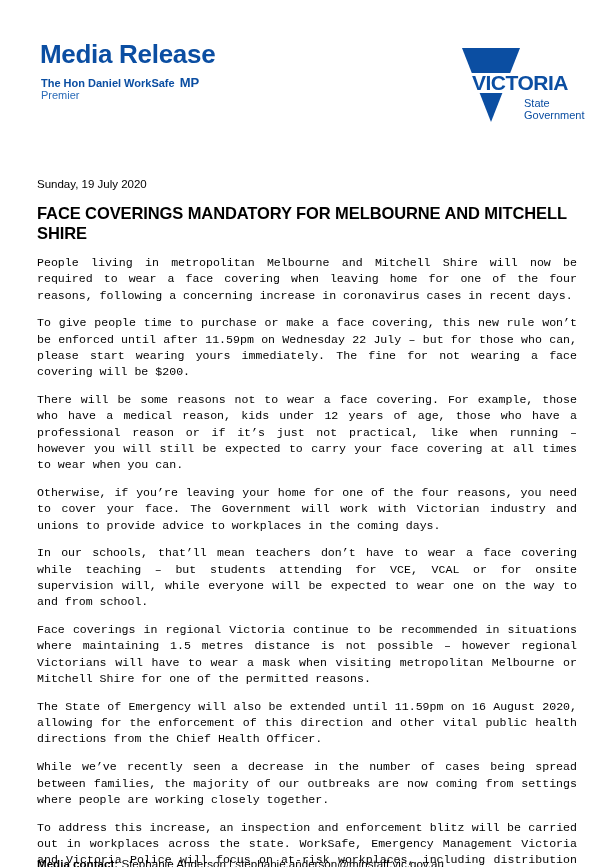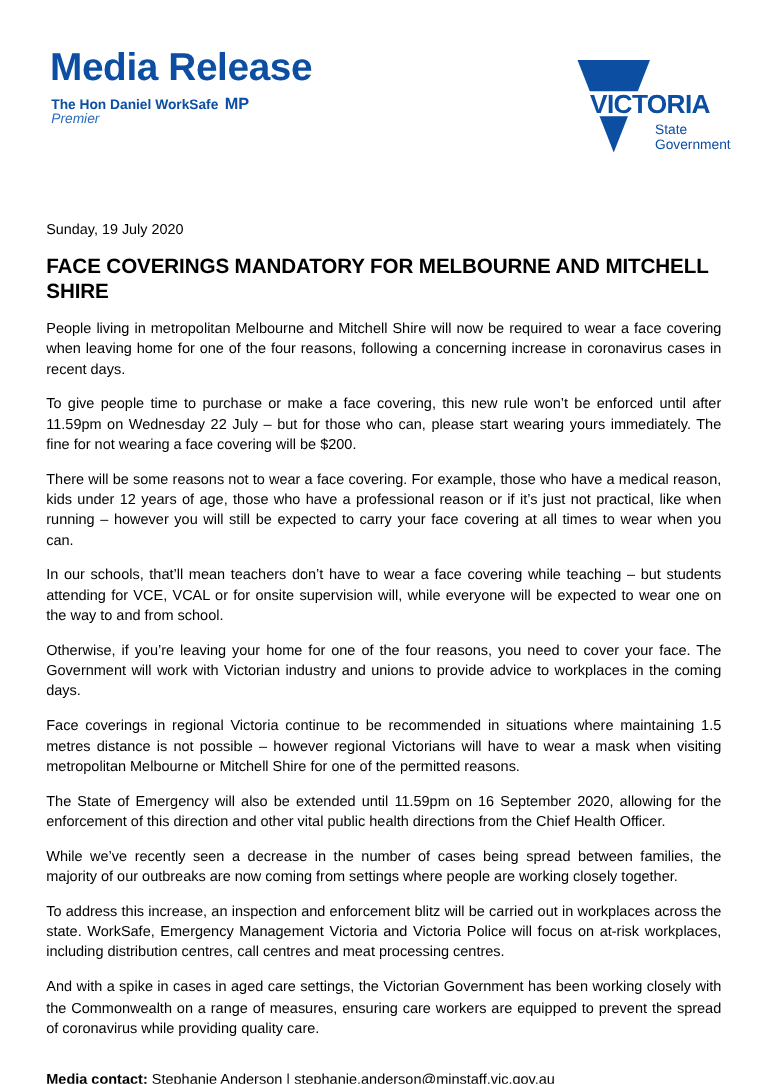--- a/index.html
+++ b/index.html
@@ -1,26 +1,26 @@
 <!DOCTYPE html>
 <html><head>
   <meta charset="utf-8">
   <style>
     html, body { margin: 0; padding: 0; background: #ffffff; }
     body { width: 614px; height: 867px; position: relative; overflow: hidden; font-family: "Liberation Sans", sans-serif; color: #000; }
-    .header-title { position: absolute; left: 40px; top: 38px; font-family: "Liberation Sans", sans-serif; font-weight: bold; font-size: 31px; color: #0b4ea2; letter-spacing: -0.3px; margin: 0; line-height: 32px; }
+    .header-title { position: absolute; left: 40px; top: 38px; font-family: "Liberation Sans", sans-serif; font-weight: bold; font-size: 26px; color: #0b4ea2; letter-spacing: -0.3px; margin: 0; line-height: 32px; }
     .header-name { position: absolute; left: 41px; top: 76px; font-weight: bold; font-size: 11px; color: #0b4ea2; line-height: 13px; }
     .header-name .mp { font-size: 13px; margin-left: 2px; }
-    .header-role { position: absolute; left: 41px; top: 89px; font-size: 11px; color: #2a6bb8; line-height: 13px; font-style: italic; }
+    .header-role { position: absolute; left: 41px; top: 89px; font-size: 11px; color: #2a6bb8; line-height: 13px; }
     .logo { position: absolute; left: 460px; top: 46px; width: 140px; height: 80px; }
     .logo svg { display: block; }
     .body-text { position: absolute; left: 37px; top: 176px; width: 540px; font-family: "DejaVu Sans", sans-serif; }
     .date { font-family: "Liberation Sans", sans-serif; font-size: 11.5px; line-height: 16px; margin: 0 0 11px 0; }
     .headline { font-family: "Liberation Sans", sans-serif; font-weight: bold; font-size: 16.5px; line-height: 20px; margin: 0 0 12px 0; letter-spacing: -0.1px; }
-    .para { font-family: Liberation Sans, sans-serif; font-size: 11.6px; line-height: 16.3px; margin: 0 0 11.5px 0; text-align: justify; }
+    .para { font-family: Liberation Mono, monospace; font-size: 11.6px; line-height: 16.3px; margin: 0 0 11.5px 0; text-align: justify; }
     .contact { position: absolute; left: 37px; top: 856px; font-family: "Liberation Sans", sans-serif; font-size: 11.6px; line-height: 16px; }
     .contact b { font-weight: bold; }
   </style>
 </head>
 <body>
 
 <h1 class="header-title">Media Release</h1>
 <div class="header-name"><span>The Hon Daniel WorkSafe</span> <span class="mp">MP</span></div>
 <div class="header-role">Premier</div>
 
@@ -33,24 +33,24 @@
     <text x="64" y="73" font-family="Liberation Sans, sans-serif" font-size="11" fill="#0b4ea2">Government</text>
   </svg>
 </div>
 
 <div class="body-text">
   <p class="date">Sunday, 19 July 2020</p>
   <h2 class="headline">FACE COVERINGS MANDATORY FOR MELBOURNE AND MITCHELL SHIRE</h2>
   <p class="para">People living in metropolitan Melbourne and Mitchell Shire will now be required to wear a face covering when leaving home for one of the four reasons, following a concerning increase in coronavirus cases in recent days.</p>
   <p class="para">To give people time to purchase or make a face covering, this new rule won’t be enforced until after 11.59pm on Wednesday 22 July – but for those who can, please start wearing yours immediately. The fine for not wearing a face covering will be $200.</p>
   <p class="para">There will be some reasons not to wear a face covering. For example, those who have a medical reason, kids under 12 years of age, those who have a professional reason or if it’s just not practical, like when running – however you will still be expected to carry your face covering at all times to wear when you can.</p>
+  <p class="para">Otherwise, if you’re leaving your home for one of the four reasons, you need to cover your face. The Government will work with Victorian industry and unions to provide advice to workplaces in the coming days.</p>
   <p class="para">In our schools, that’ll mean teachers don’t have to wear a face covering while teaching – but students attending for VCE, VCAL or for onsite supervision will, while everyone will be expected to wear one on the way to and from school.</p>
-  <p class="para">Otherwise, if you’re leaving your home for one of the four reasons, you need to cover your face. The Government will work with Victorian industry and unions to provide advice to workplaces in the coming days.</p>
   <p class="para">Face coverings in regional Victoria continue to be recommended in situations where maintaining 1.5 metres distance is not possible – however regional Victorians will have to wear a mask when visiting metropolitan Melbourne or Mitchell Shire for one of the permitted reasons.</p>
-  <p class="para">The State of Emergency will also be extended until 11.59pm on 16 September 2020, allowing for the enforcement of this direction and other vital public health  directions from the Chief Health Officer.</p>
+  <p class="para">The State of Emergency will also be extended until 11.59pm on 16 August 2020, allowing for the enforcement of this direction and other vital public health  directions from the Chief Health Officer.</p>
   <p class="para">While we’ve recently seen a decrease in the number of cases being spread between families, the majority of our outbreaks are now coming from settings where people are working closely together.</p>
   <p class="para">To address this increase, an inspection and enforcement blitz will be carried out in workplaces across the state. WorkSafe, Emergency Management Victoria and Victoria Police will focus on at-risk workplaces, including distribution centres, call centres and meat processing centres.</p>
   <p class="para">And with a spike in cases in aged care settings, the Victorian Government has been working closely with the Commonwealth on a range of measures, ensuring care workers are equipped to prevent the spread of coronavirus while providing quality care.</p>
 
 </div>
 
 <div class="contact">
   <b>Media contact:</b>
   <span>Stephanie Anderson</span>
   <span>|</span>

